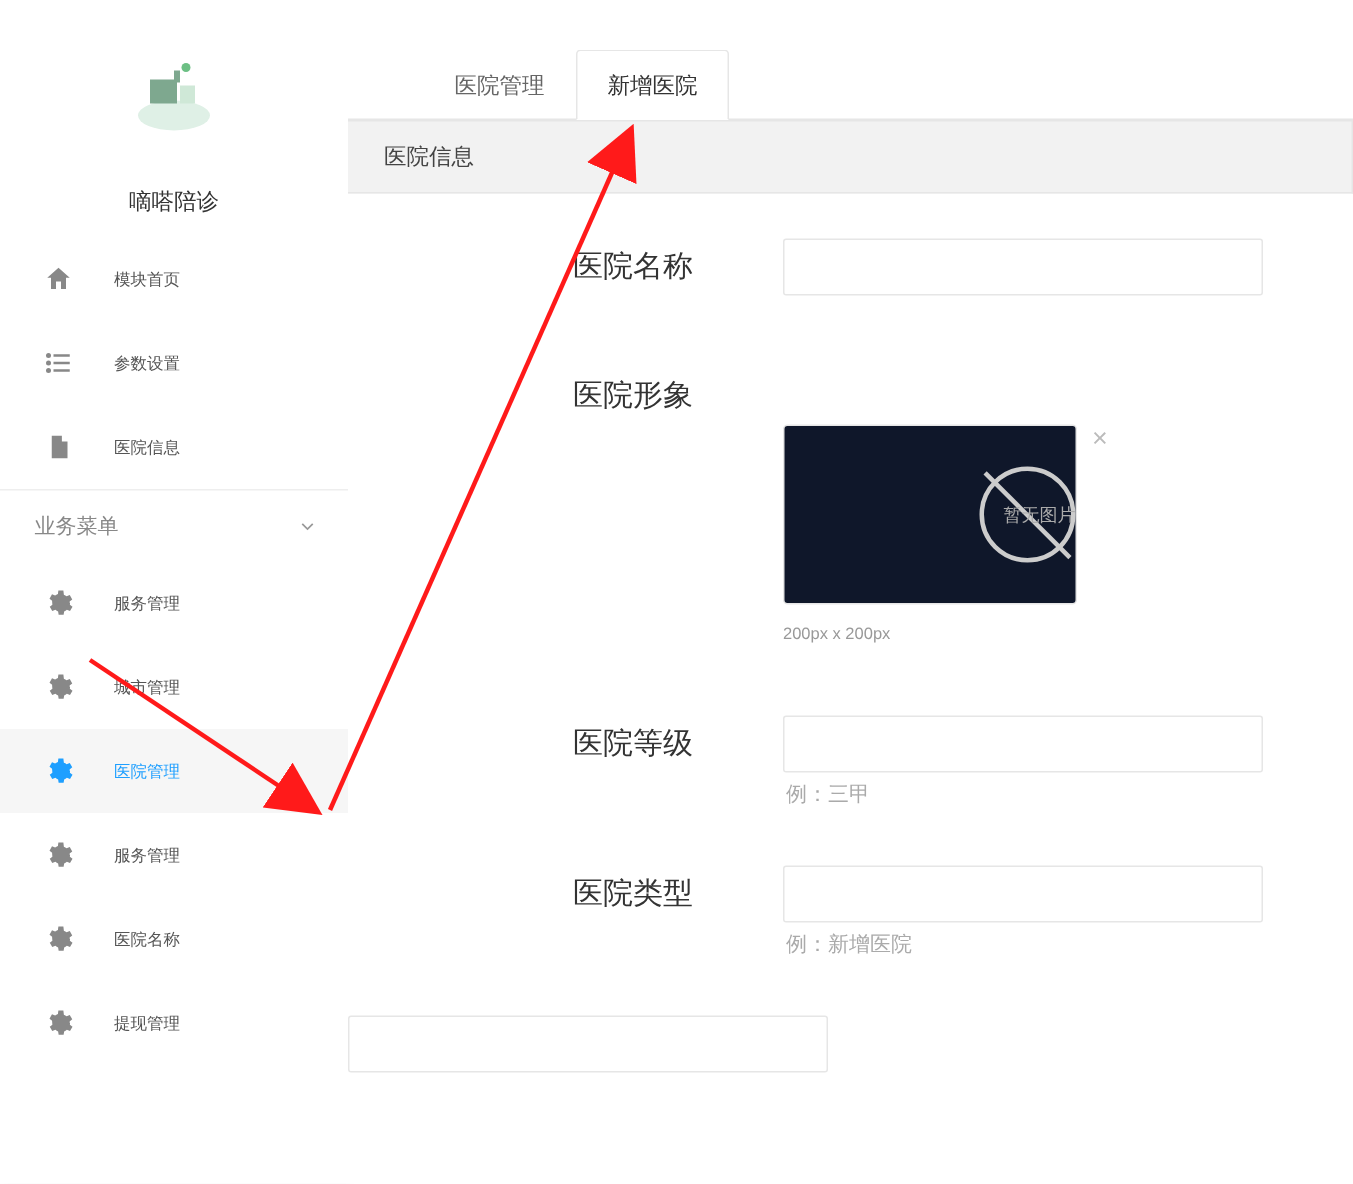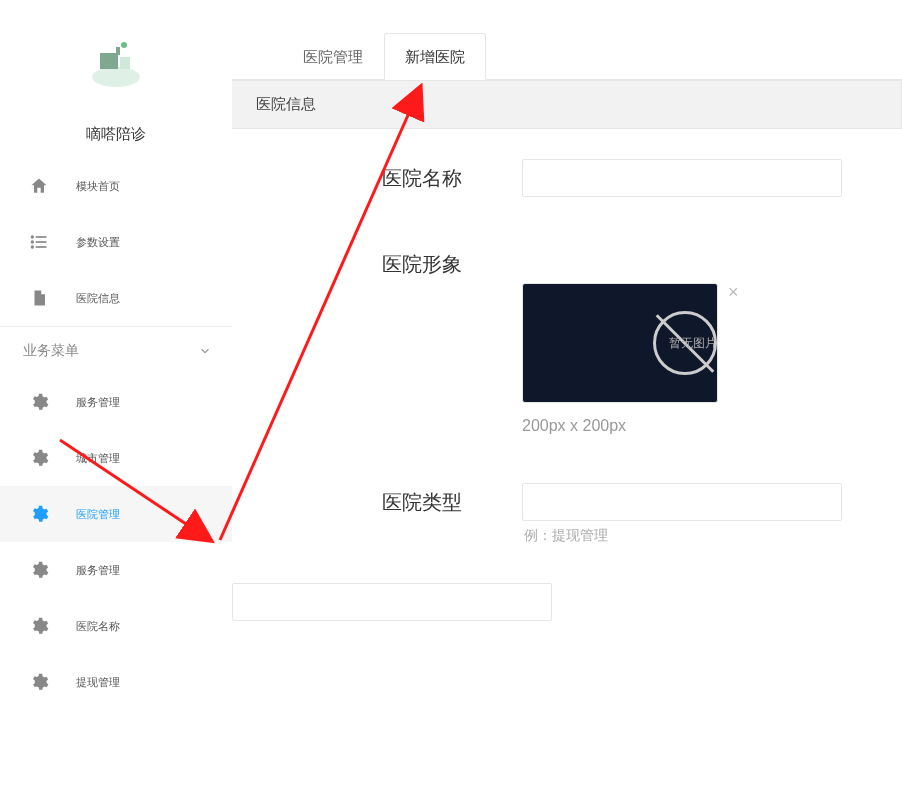--- a/index.html
+++ b/index.html
@@ -182,21 +182,21 @@
   .no-img-text { position: absolute; color:#aaa; font-size:12px; }
   .uploader-close {
     font-size: 18px;
     color: #bbb;
     margin-left: 10px;
     cursor: pointer;
     line-height: 1;
   }
   .uploader-hint {
     color: #999;
-    font-size: 16px;
+    font-size: 11px;
     margin-top: 14px;
   }
 
   
   .arrow { position: absolute; pointer-events: none; }
 
 </style>
 </head>
 <body>
 
@@ -333,26 +333,33 @@
             <div class="uploader">
               <div class="no-img-circle"></div>
               <div class="no-img-text">暂无图片</div>
             </div>
             <span class="uploader-close">×</span>
           </div>
           <div class="uploader-hint">200px x 200px</div>
         </div>
       </div>
 
+      <div class="form-row tight">
+        <div class="form-label">医院等级</div>
+        <div class="form-field">
+          <input class="form-input" style="">
+          <div class="hint">例：三甲</div>
+        </div>
+      </div>
 
       <div class="form-row tight" style="margin-top:38px;">
         <div class="form-label">医院类型</div>
         <div class="form-field">
           <input class="form-input" style="">
-          <div class="hint">例：提现管理</div>
+          <div class="hint">例：新增医院</div>
         </div>
       </div>
 
       <div class="form-row" style="margin-top:38px;">
         <div class="form-field">
           <input class="form-input" style="">
         </div>
       </div>
 
     </div>

